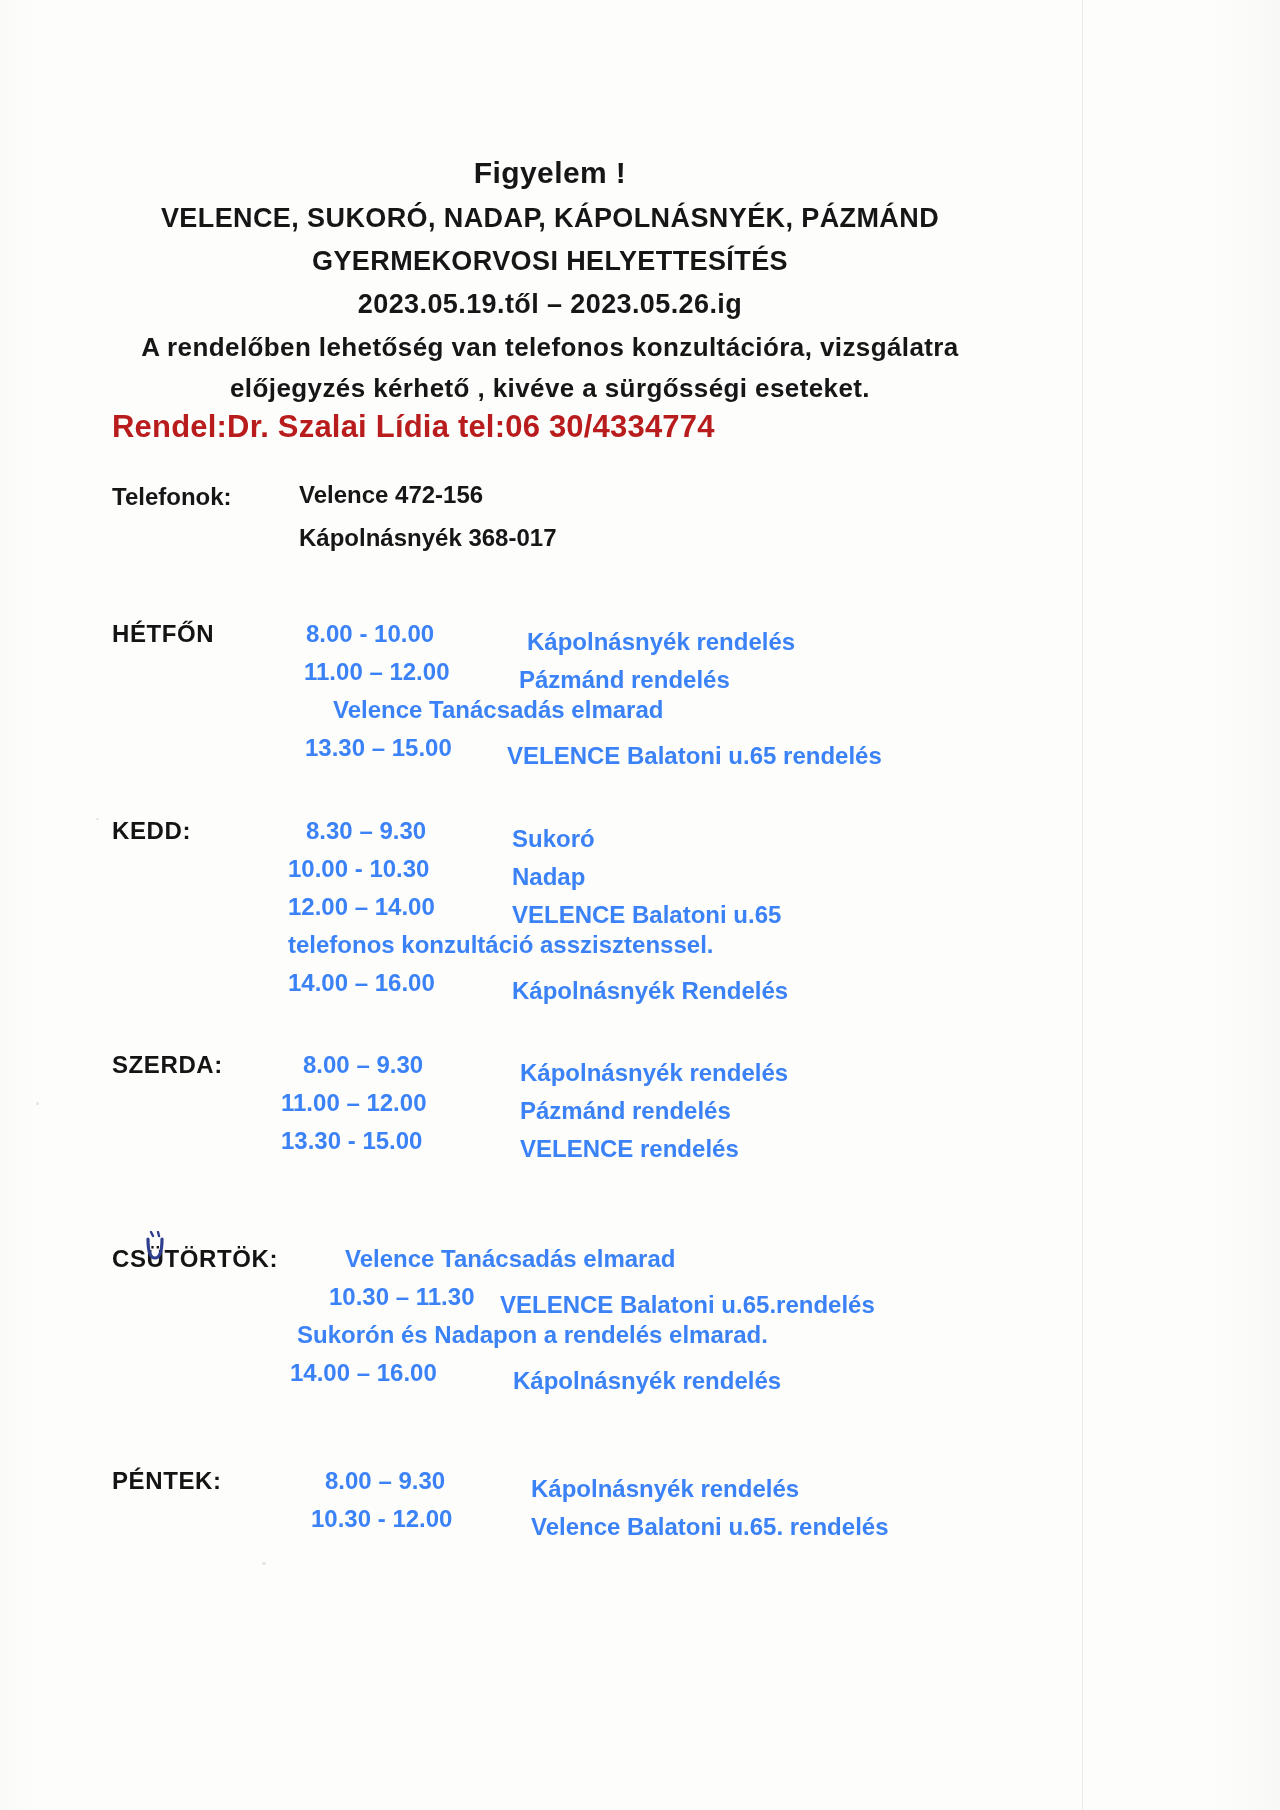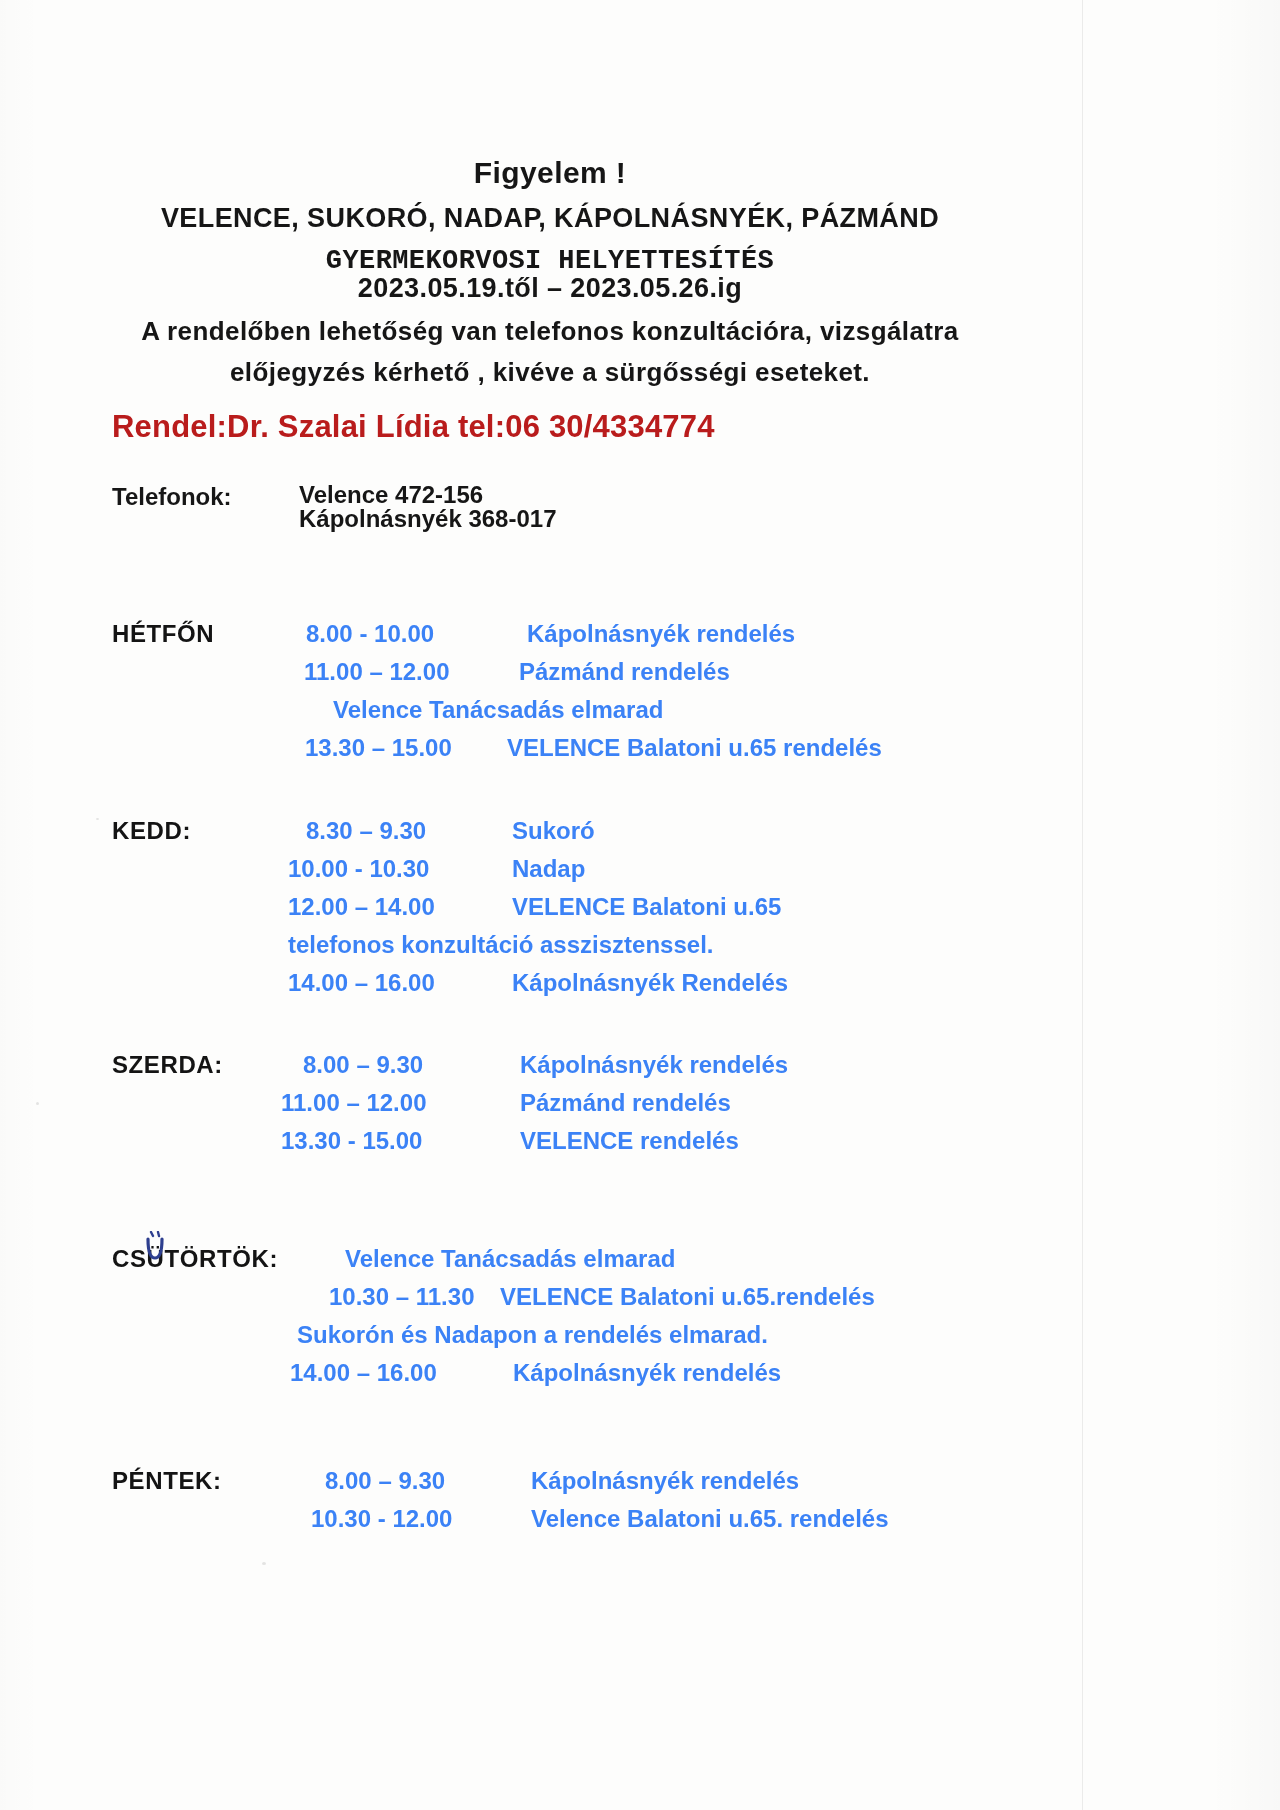--- a/index.html
+++ b/index.html
@@ -62,21 +62,21 @@
   .hdr-attention {
     font-size: 30px;
     margin-bottom: 17px;
   }
   .hdr-towns {
     font-size: 27px;
     margin-bottom: 16px;
   }
   .hdr-service {
     font-size: 27px;
-    font-family: Liberation Mono, monospace;
+    margin-bottom: 16px;
   }
   .hdr-dates {
     font-size: 27px;
     margin-bottom: 16px;
   }
   .hdr-note1 {
     font-size: 26px;
     margin-bottom: 15px;
   }
   .hdr-note2 {
@@ -108,21 +108,21 @@
     top: 0;
     left: 0;
     white-space: nowrap;
   }
   .phones-values {
     position: absolute;
     top: 0;
     left: 187px;
     white-space: nowrap;
   }
-  .phone-row { line-height: 1.0; }
+  .phone-row { line-height: 1.0; margin-bottom: 19px; }
   .phone-row:last-child { margin-bottom: 0; }
 
   
   .schedule {
     position: absolute;
     top: 620px;
     left: 0;
     width: 1100px;
   }
   .day-block {
@@ -150,21 +150,21 @@
     color: #3b82f6;
     white-space: nowrap;
   }
   .row-time {
     position: absolute;
     top: 0;
     white-space: nowrap;
   }
   .row-text {
     position: absolute;
-    top: 0;
+    top: 8px;
     white-space: nowrap;
   }
   
   .row-full {
     position: absolute;
     top: 0;
     white-space: nowrap;
   }
 
   

